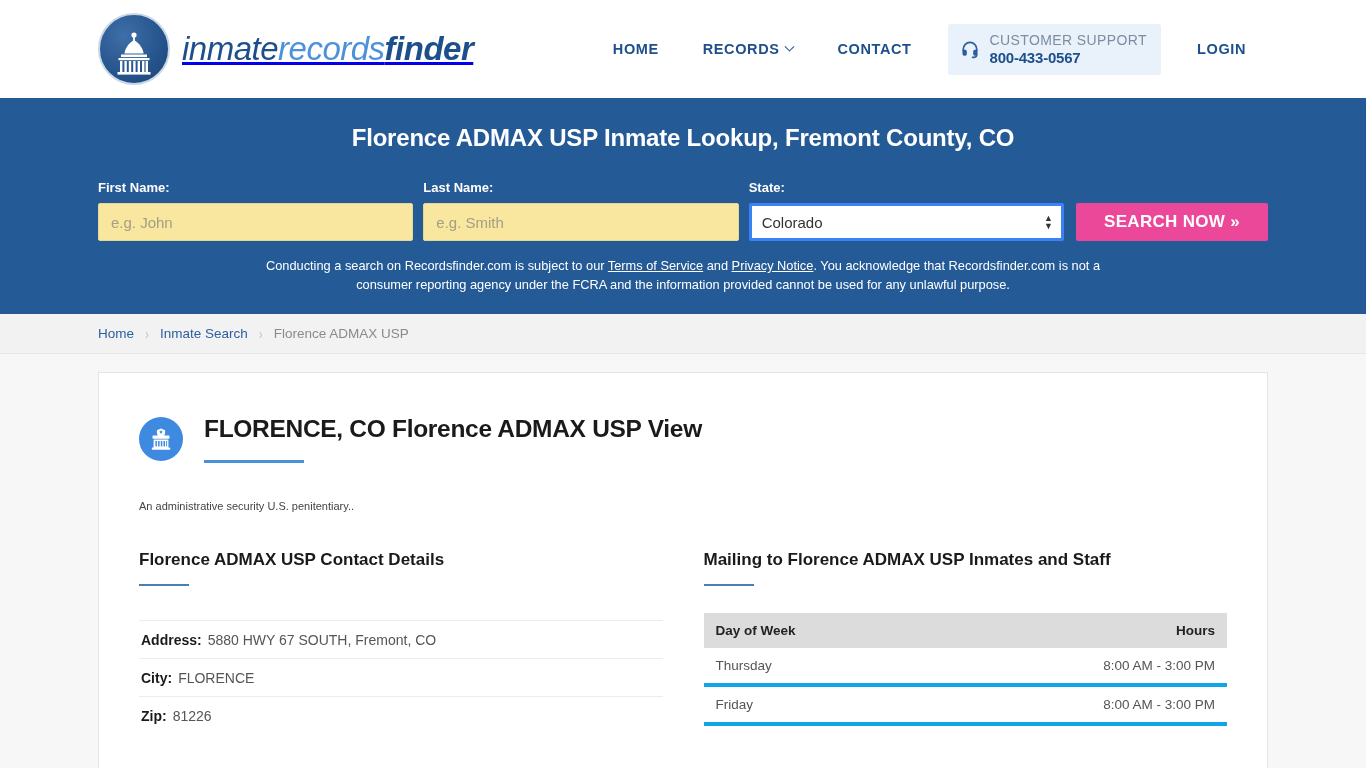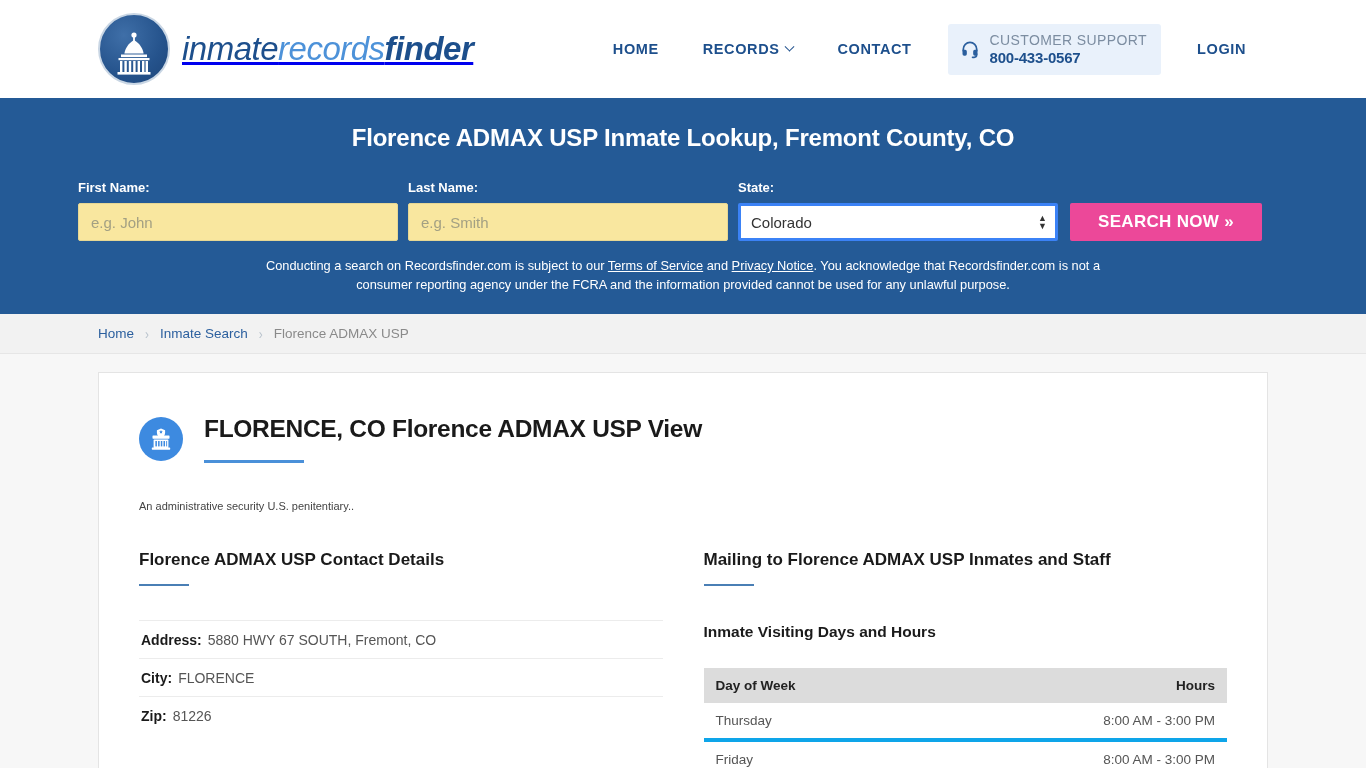--- a/index.html
+++ b/index.html
@@ -87,21 +87,21 @@
     font-size: 15px;
     font-weight: 700;
     color: #1d4f8c;
     line-height: 1.2;
     letter-spacing: -0.2px;
   }
 
   
   .hero {
     background: #245a96;
-    padding: 26px 78px 20px;
+    padding: 26px 98px 20px;
     color: #fff;
   }
   .hero-title {
     text-align: center;
     font-size: 24px;
     font-weight: 700;
     margin: 0 0 28px;
     letter-spacing: -0.2px;
   }
   .search-form {
@@ -422,21 +422,20 @@
           <div class="detail-row">
             <span class="k">Zip:</span><span class="v">81226</span>
           </div>
         </div>
       </section>
 
       <section class="col">
         <h3 class="section-title">Mailing to Florence ADMAX USP Inmates and Staff</h3>
         <div class="section-underline"></div>
 
-        <h4 class="subsection-title">Inmate Visiting Days and Hours</h4>
 
         <table class="visit-table">
           <thead>
             <tr>
               <th>Day of Week</th>
               <th class="right">Hours</th>
             </tr>
           </thead>
           <tbody>
             <tr>

